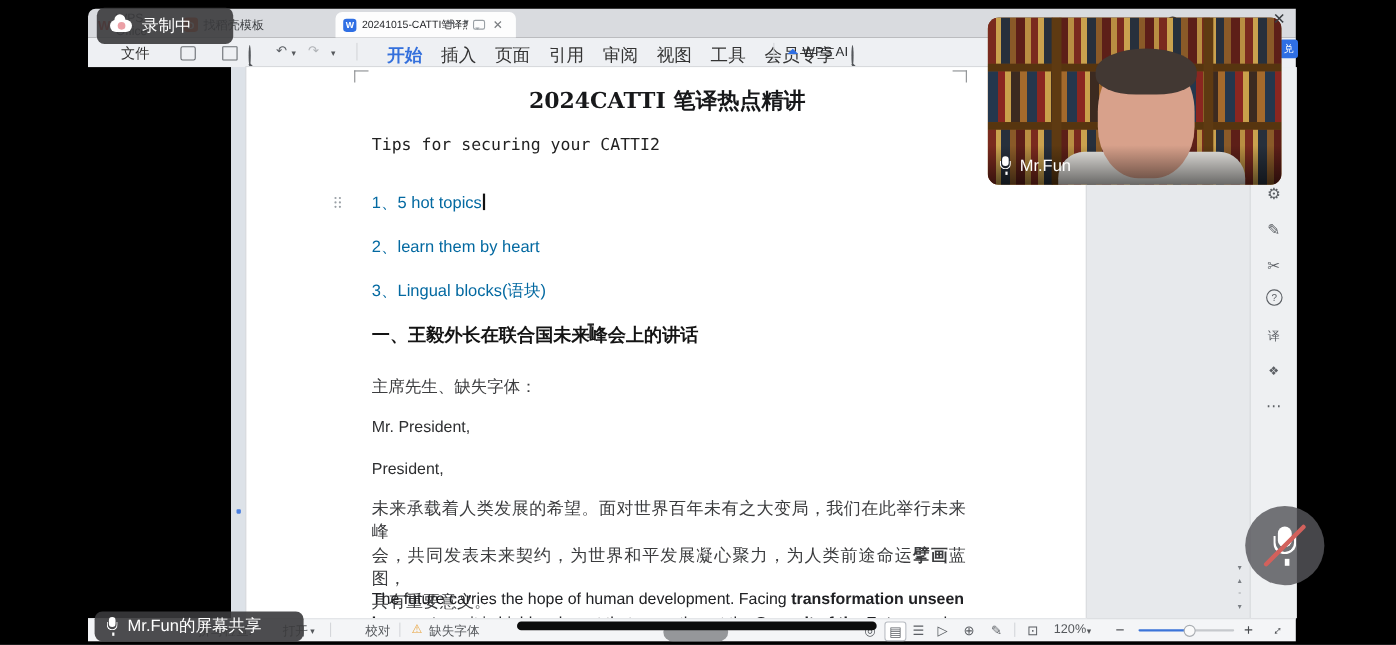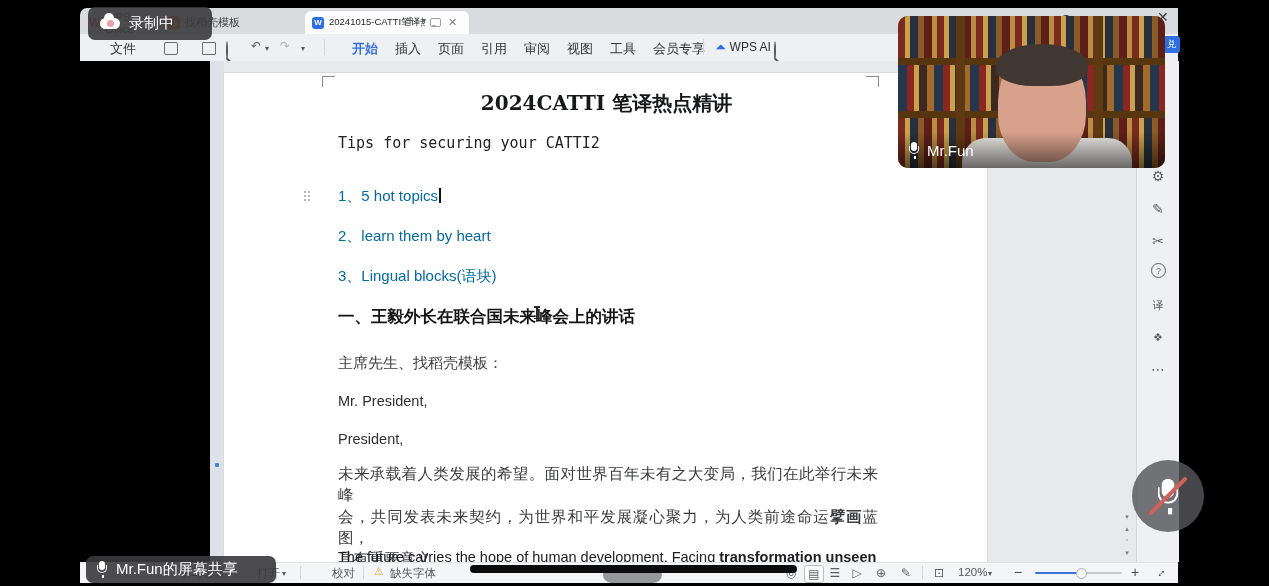--- a/index.html
+++ b/index.html
@@ -14,33 +14,33 @@
   .tab.active{background:#fdfdfd;color:#1f2124;}
   .logo-sq{width:13px;height:13px;border-radius:3px;display:flex;align-items:center;justify-content:center;
            color:#fff;font-size:9px;font-weight:bold;flex:0 0 auto;}
   .wps-red{color:#e03e2d;font-weight:bold;font-size:12px;}
   .tab-x{color:#7a7d80;font-size:11px;margin-left:2px;}
   .bubble{width:9px;height:7px;border:1px solid #9aa0a5;border-radius:2px;position:relative;}
   .bubble::after{content:'';position:absolute;left:1px;bottom:-3px;border:2px solid transparent;border-top-color:#9aa0a5;}
   .plus{font-size:14px;color:#55585c;}
   .chev{font-size:8px;color:#55585c;}
   .toolbar{left:0;top:26px;width:1098px;height:27px;background:#eef0f3;border-bottom:1px solid #e0e2e5;}
-  .menuitem{font-size:13px;color:#333;padding:0 2px;}
+  .menuitem{font-size:16px;color:#333;padding:0 2px;}
   .menuitem.active{color:#3470dc;font-weight:bold;position:relative;}
   .menuitem.active::after{content:'';position:absolute;left:2px;right:2px;bottom:-6px;height:2px;background:#3470dc;}
   .qicon{width:12px;height:11px;border:1.2px solid #6a6e73;border-radius:2px;}
   .arrowg{color:#5a5e63;font-size:12px;line-height:1;}
   .vdiv{width:1px;background:#d4d6da;}
   .lens{width:8px;height:8px;border:1.5px solid #54575b;border-radius:50%;position:relative;}
   .lens::after{content:'';position:absolute;width:5px;height:1.5px;background:#54575b;transform:rotate(45deg);right:-4px;bottom:-1px;}
   
   .workspace{left:0;top:53px;width:1098px;height:501px;background:#e7e9ec;}
   .leftblack{left:0;top:0;width:130px;height:501px;background:#000;}
   .leftstrip{left:130px;top:0;width:14px;height:501px;background:#dde2e8;}
-  .page{left:144px;top:12px;width:763px;height:501px;background:#fff;box-shadow:0 0 0 1px #d8dadd;overflow:hidden;}
+  .page{left:144px;top:0;width:763px;height:501px;background:#fff;box-shadow:0 0 0 1px #d8dadd;overflow:hidden;}
   .sidebar{left:1056px;top:0;width:42px;height:501px;background:#eef0f2;border-left:1px solid #d5d7da;}
   .sideicon{position:absolute;left:11px;width:20px;height:20px;color:#5b5f64;font-size:14px;
             display:flex;align-items:center;justify-content:center;}
   .scrollthumb{left:1042px;top:2px;width:9px;height:88px;background:#c7c9cd;border-radius:5px;}
   .scrollnav{position:absolute;left:1040px;width:14px;text-align:center;color:#7a7e83;font-size:7px;line-height:1;}
   
   .doc-title{left:114px;top:17px;width:537px;text-align:center;font-family:"DejaVu Serif","Liberation Serif",serif;
              font-weight:bold;font-size:20px;color:#17181a;}
   .doc-sub{left:114px;top:61px;font-family:"DejaVu Sans Mono","Liberation Mono",monospace;font-size:15px;color:#222;}
   .doc-item{font-size:15px;color:#0369a1;}
@@ -175,21 +175,21 @@
         <div class="abs doc-sub">Tips for securing your CATTI2</div>
 
         <div class="abs dots" style="left:80px;top:118px;"></div>
         <div class="abs doc-item" style="left:114px;top:114px;"><span>1、5 hot topics</span><span class="caret"></span></div>
         <div class="abs doc-item" style="left:114px;top:154px;">2、learn them by heart</div>
         <div class="abs doc-item" style="left:114px;top:194px;">3、Lingual blocks(语块)</div>
 
         <div class="abs doc-h2">一、王毅外长在联合国未来峰会上的讲话</div>
         <div class="abs ibeam" style="left:312px;top:234px;"></div>
 
-        <div class="abs doc-serif" style="left:114px;top:281px;">主席先生、找稻壳模板：</div>
+        <div class="abs doc-serif" style="left:114px;top:281px;">主席先生、缺失字体：</div>
         <div class="abs doc-sans" style="left:114px;top:320px;">Mr. President,</div>
         <div class="abs doc-sans" style="left:114px;top:358px;">President,</div>
 
         <div class="abs zh-para richtext"><span>未来承载着人类发展的希望。面对世界百年未有之大变局，我们在此举行未来峰
 会，共同发表未来契约，为世界和平发展凝心聚力，为人类前途命运</span><b>擘画</b><span>蓝图，
 具有重要意义。</span></div>
         <div class="abs en-para richtext"><span>The future carries the hope of human development. Facing </span><b>transformation unseen
 in a century</b><span>, it is highly relevant that we gather at the </span><b>Summit of the Future</b><span> and</span></div>
       </div>
 

